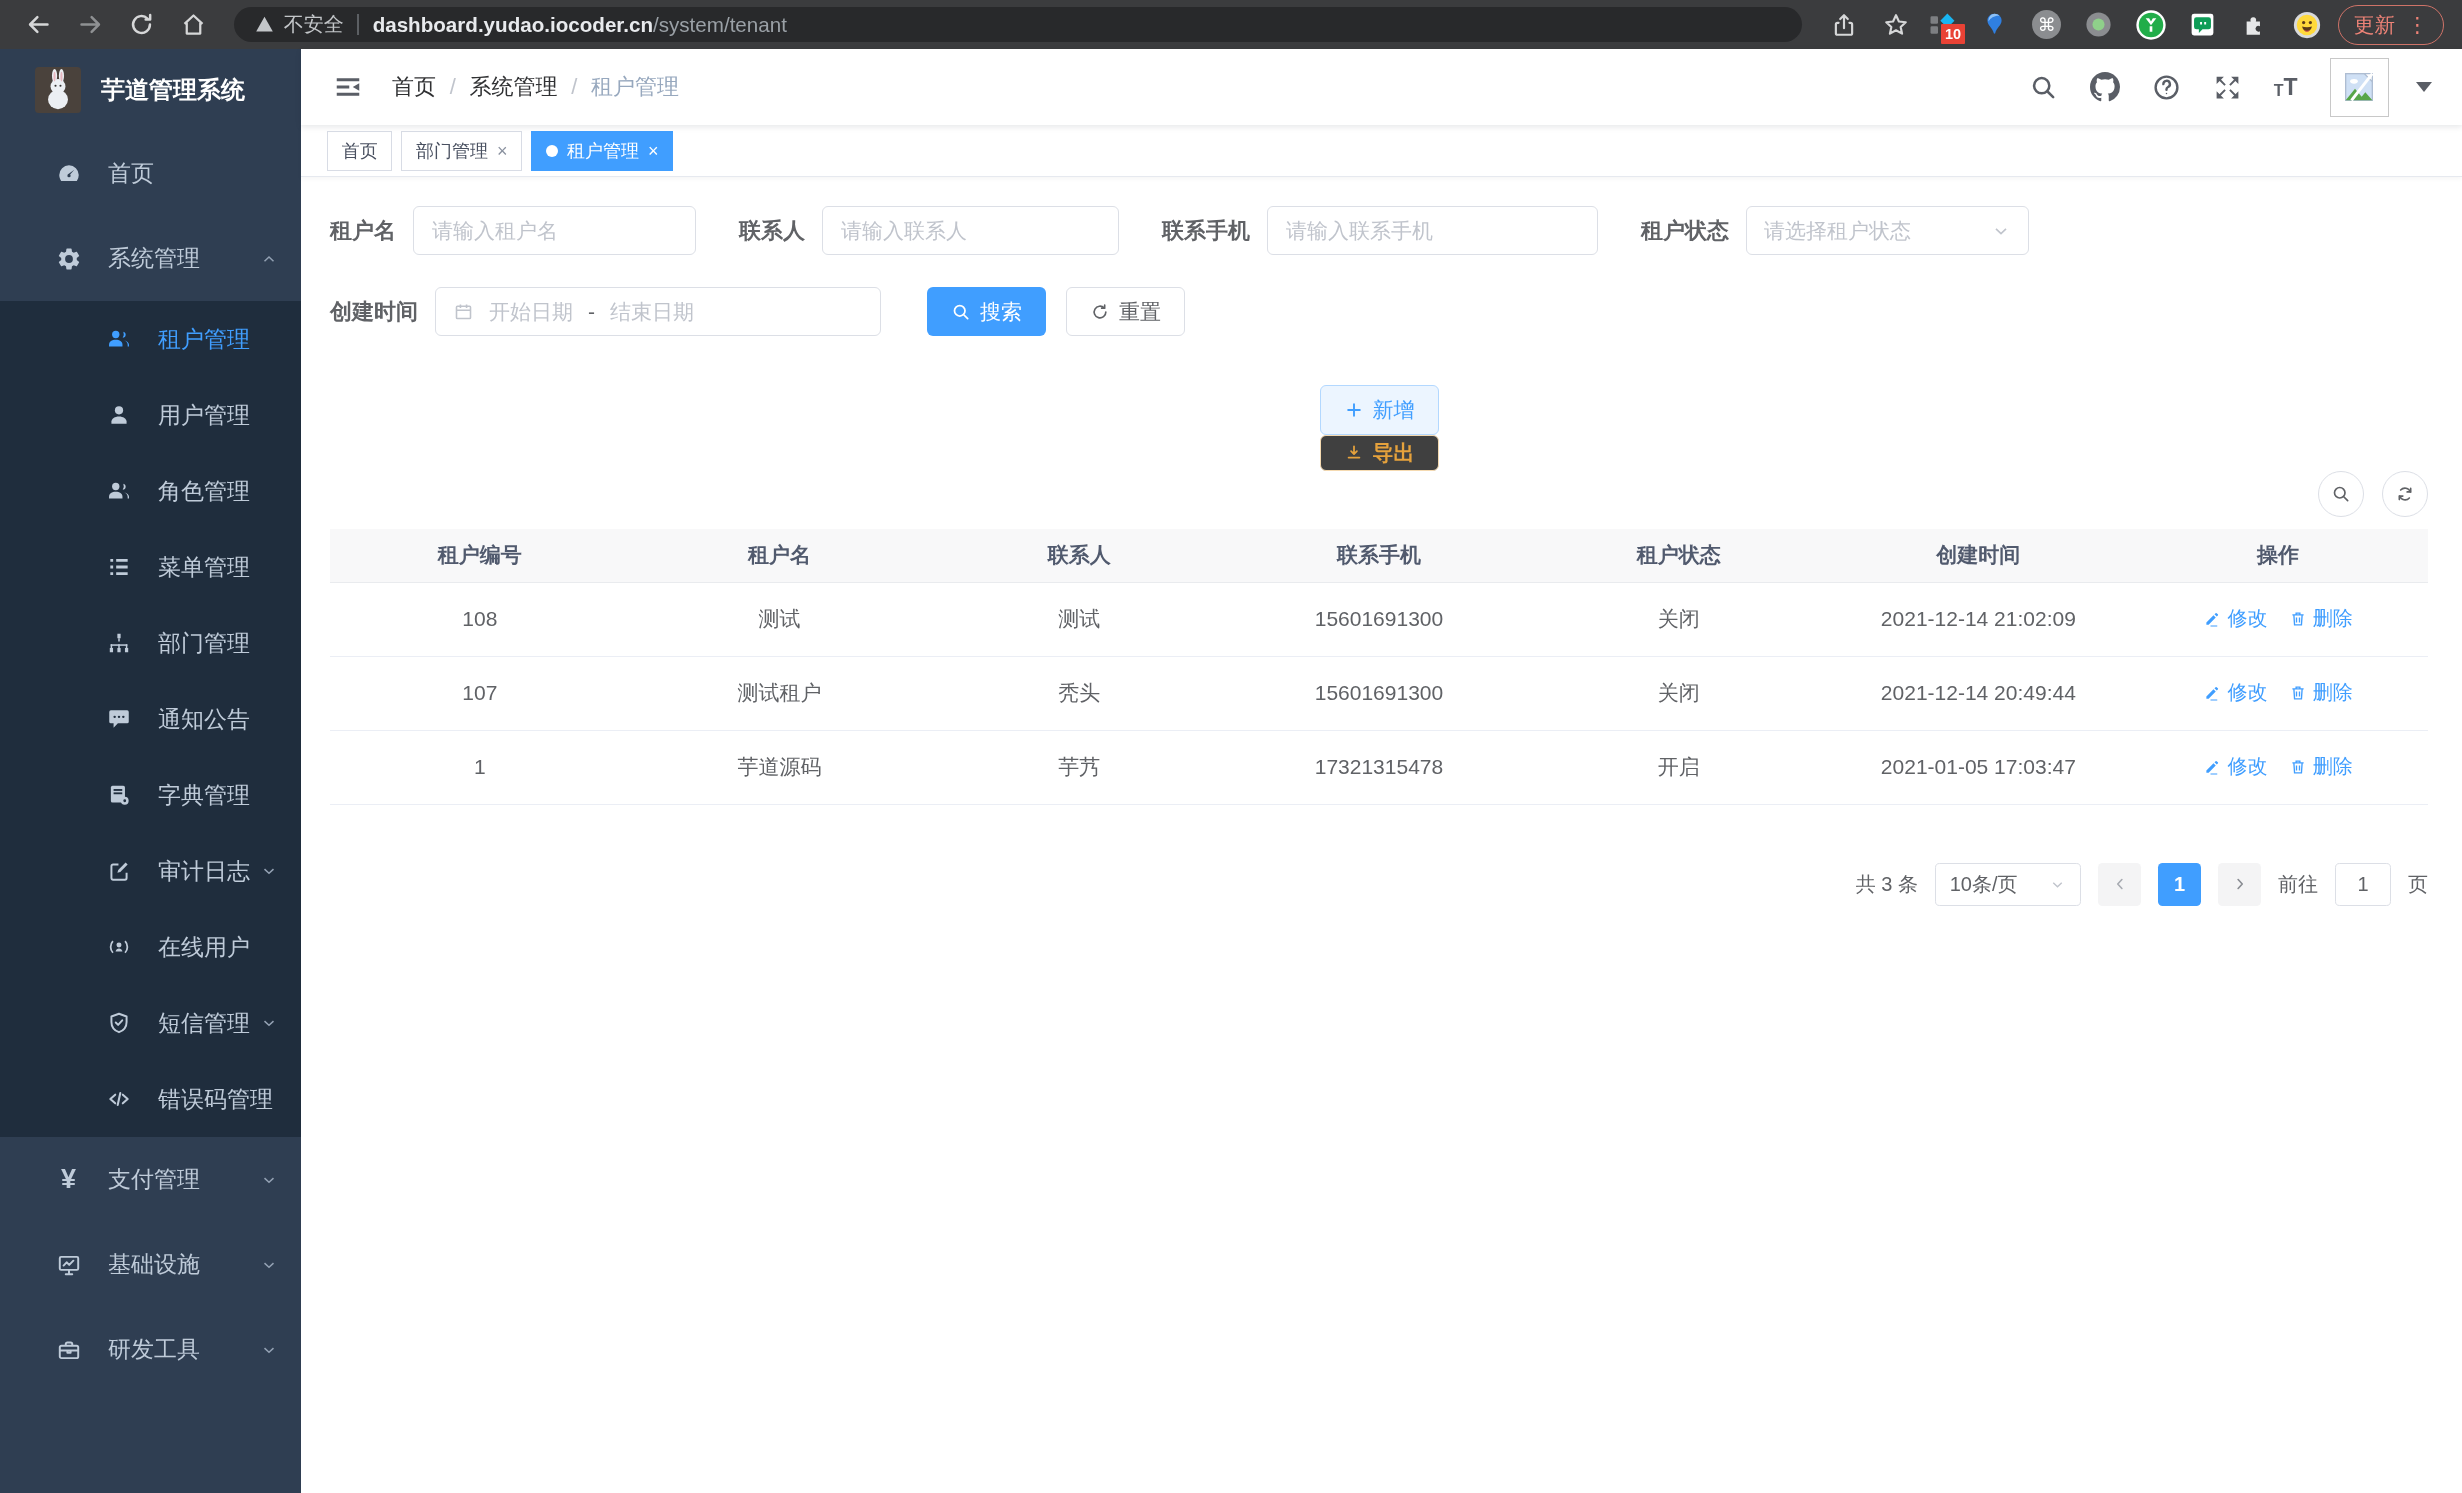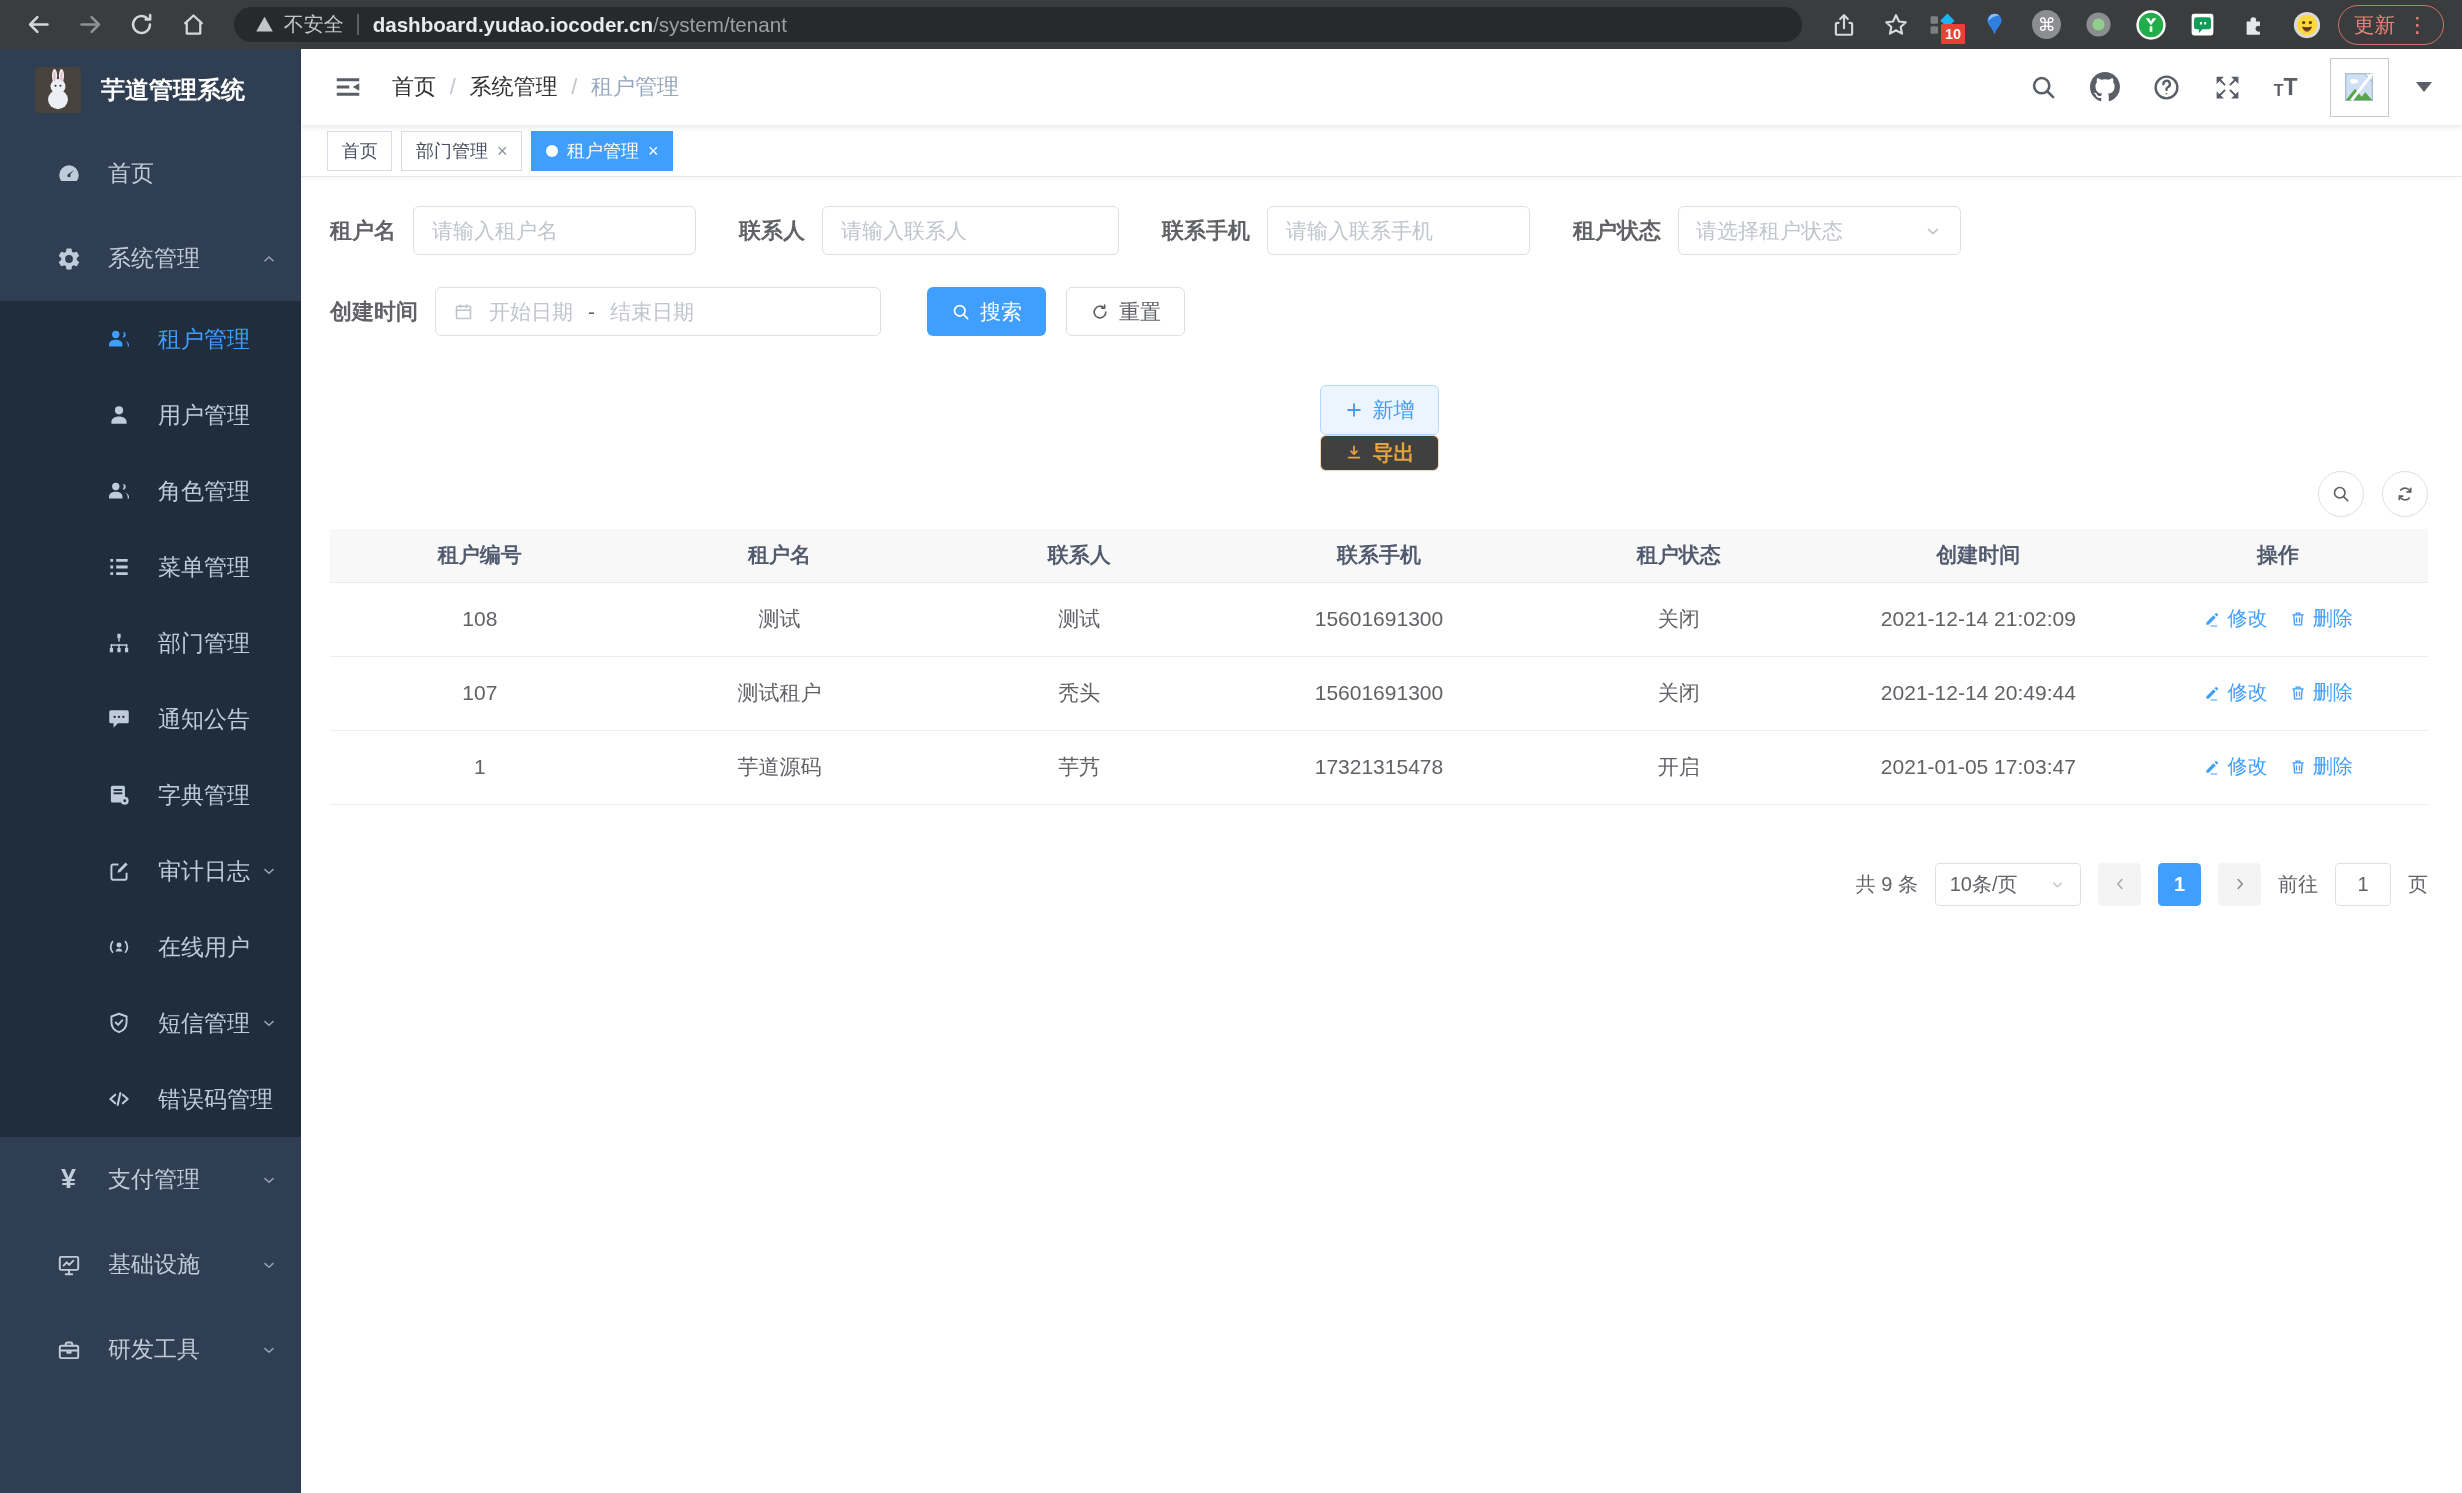--- a/index.html
+++ b/index.html
@@ -507,21 +507,21 @@
         <div class="f-group">
           <span class="f-label">租户名</span>
           <input class="ctl" style="width: 283px;" placeholder="请输入租户名">
         </div>
         <div class="f-group">
           <span class="f-label">联系人</span>
           <input class="ctl" style="width: 297px;" placeholder="请输入联系人">
         </div>
         <div class="f-group">
           <span class="f-label">联系手机</span>
-          <input class="ctl" style="width: 263px;" placeholder="请输入联系手机">
+          <input class="ctl" style="width: 331px;" placeholder="请输入联系手机">
         </div>
         <div class="f-group" style="margin-right:0">
           <span class="f-label">租户状态</span>
           <div class="ctl select">
             <span class="ph">请选择租户状态</span>
             <svg width="20" height="20" viewBox="0 0 24 24" fill="none" stroke="#c0c4cc" stroke-width="2">
                 <path d="m6 9.5 6 5.6 6-5.6"></path>
               </svg>
           </div>
         </div>
@@ -659,21 +659,21 @@
                     <path d="M4.5 6.5h15M9.5 6V4.2h5V6M6.5 6.5l.9 13.3h9.2l.9-13.3M10 10v6.5M14 10v6.5"></path>
                   </svg>
                   <span>删除</span>
                 </a>
             </td>
           </tr>
         </tbody>
       </table>
 
       <div class="pager">
-        <span>共 9 条</span>
+        <span>共 3 条</span>
         <div class="page-select">
           <span>10条/页</span>
           <svg width="17" height="17" viewBox="0 0 24 24" fill="none" stroke="#c0c4cc" stroke-width="2">
               <path d="m6 9.5 6 5.6 6-5.6"></path>
             </svg>
         </div>
         <span class="page-btn">
           <svg width="18" height="18" viewBox="0 0 24 24" fill="none" stroke="currentColor" stroke-width="2.2" stroke-linecap="round" stroke-linejoin="round">
               <path d="M14.5 6 9 12l5.5 6"></path>
             </svg>

